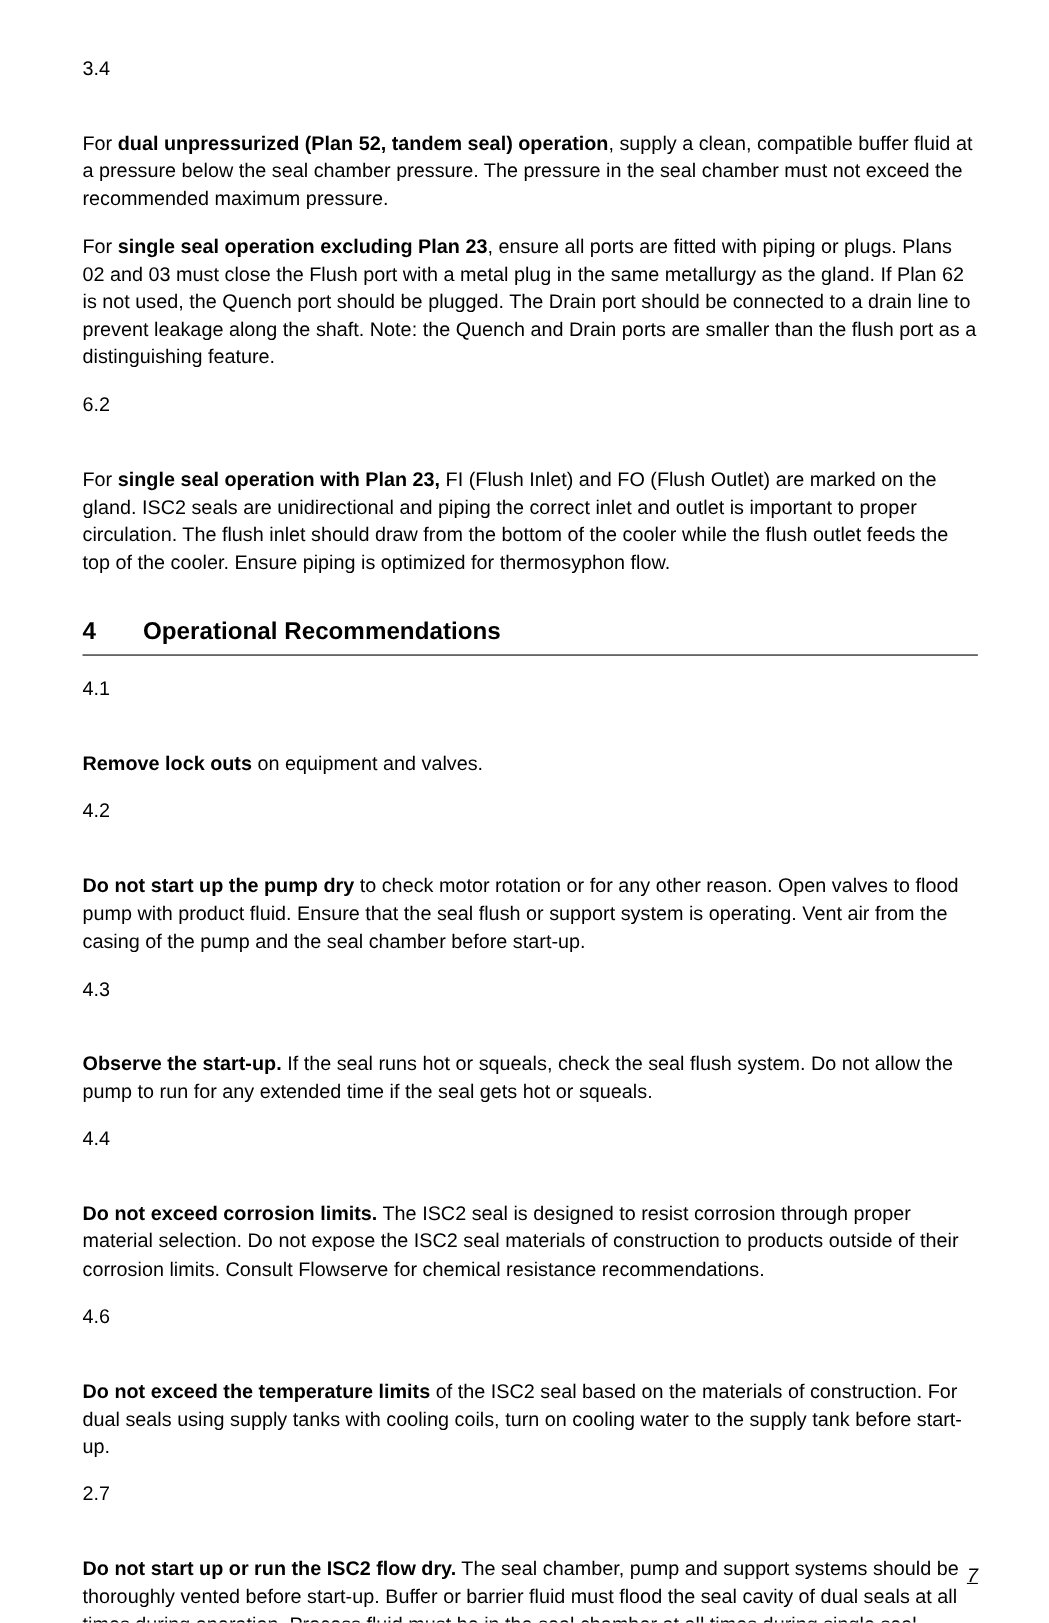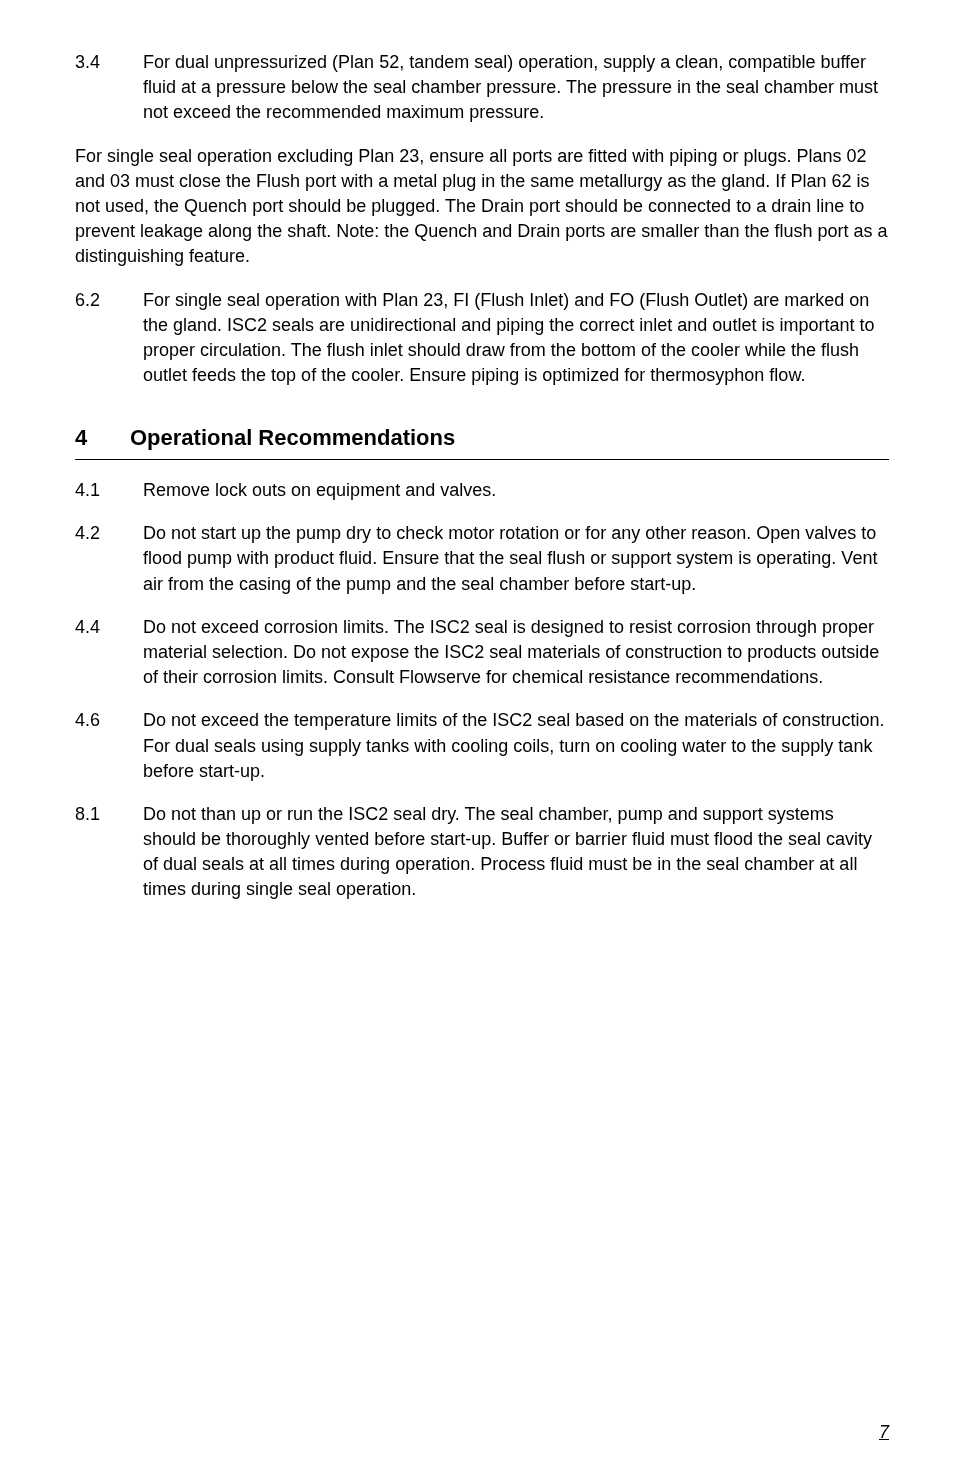--- a/index.html
+++ b/index.html
@@ -10,20 +10,21 @@
     color: #000;
     background: #fff;
     width: 954px;
     height: 1475px;
     padding: 50px 65px 40px 75px;
     position: relative;
   }
   .item {
     display: flex;
     margin-bottom: 18px;
+    flex-direction: column;
   }
   .item-num {
     flex: 0 0 68px;
   }
   .item-text {
     flex: 1;
   }
   .section-header {
     display: flex;
     border-bottom: 1.5px solid #000;
@@ -37,21 +38,21 @@
     flex: 0 0 55px;
   }
   .page-num {
     position: absolute;
     bottom: 30px;
     right: 65px;
     font-style: italic;
     text-decoration: underline;
     font-size: 18px;
   }
-  b { font-weight: normal; }
+  b { font-weight: bold; }
 </style>
 </head>
 <body>
 
 <div id="piping-list">
     <div class="item">
       <div class="item-num">3.4</div>
       <div class="item-text">For <b>dual unpressurized (Plan 52, tandem seal) operation</b>, supply a clean, compatible buffer fluid at a pressure below the seal chamber pressure. The pressure in the seal chamber must not exceed the recommended maximum pressure.</div>
     </div>
     <div class="item">
@@ -71,26 +72,30 @@
 <div id="ops-list">
     <div class="item">
       <div class="item-num">4.1</div>
       <div class="item-text"><b>Remove lock outs</b> on equipment and valves.</div>
     </div>
     <div class="item">
       <div class="item-num">4.2</div>
       <div class="item-text"><b>Do not start up the pump dry</b> to check motor rotation or for any other reason. Open valves to flood pump with product fluid. Ensure that the seal flush or support system is operating. Vent air from the casing of the pump and the seal chamber before start-up.</div>
     </div>
     <div class="item">
+      <div class="item-num">4.3</div>
+      <div class="item-text"><b>Observe the start-up.</b> If the seal runs hot or squeals, check the seal flush system. Do not allow the pump to run for any extended time if the seal gets hot or squeals.</div>
+    </div>
+    <div class="item">
       <div class="item-num">4.4</div>
       <div class="item-text"><b>Do not exceed corrosion limits.</b> The ISC2 seal is designed to resist corrosion through proper material selection. Do not expose the ISC2 seal materials of construction to products outside of their corrosion limits. Consult Flowserve for chemical resistance recommendations.</div>
     </div>
     <div class="item">
       <div class="item-num">4.6</div>
       <div class="item-text"><b>Do not exceed the temperature limits</b> of the ISC2 seal based on the materials of construction. For dual seals using supply tanks with cooling coils, turn on cooling water to the supply tank before start-up.</div>
     </div>
     <div class="item">
-      <div class="item-num">8.1</div>
-      <div class="item-text"><b>Do not than up or run the ISC2 seal dry.</b> The seal chamber, pump and support systems should be thoroughly vented before start-up. Buffer or barrier fluid must flood the seal cavity of dual seals at all times during operation. Process fluid must be in the seal chamber at all times during single seal operation.</div>
+      <div class="item-num">2.7</div>
+      <div class="item-text"><b>Do not start up or run the ISC2 flow dry.</b> The seal chamber, pump and support systems should be thoroughly vented before start-up. Buffer or barrier fluid must flood the seal cavity of dual seals at all times during operation. Process fluid must be in the seal chamber at all times during single seal operation.</div>
     </div>
   </div>
 
 <div class="page-num">7</div>
 
 </body></html>

